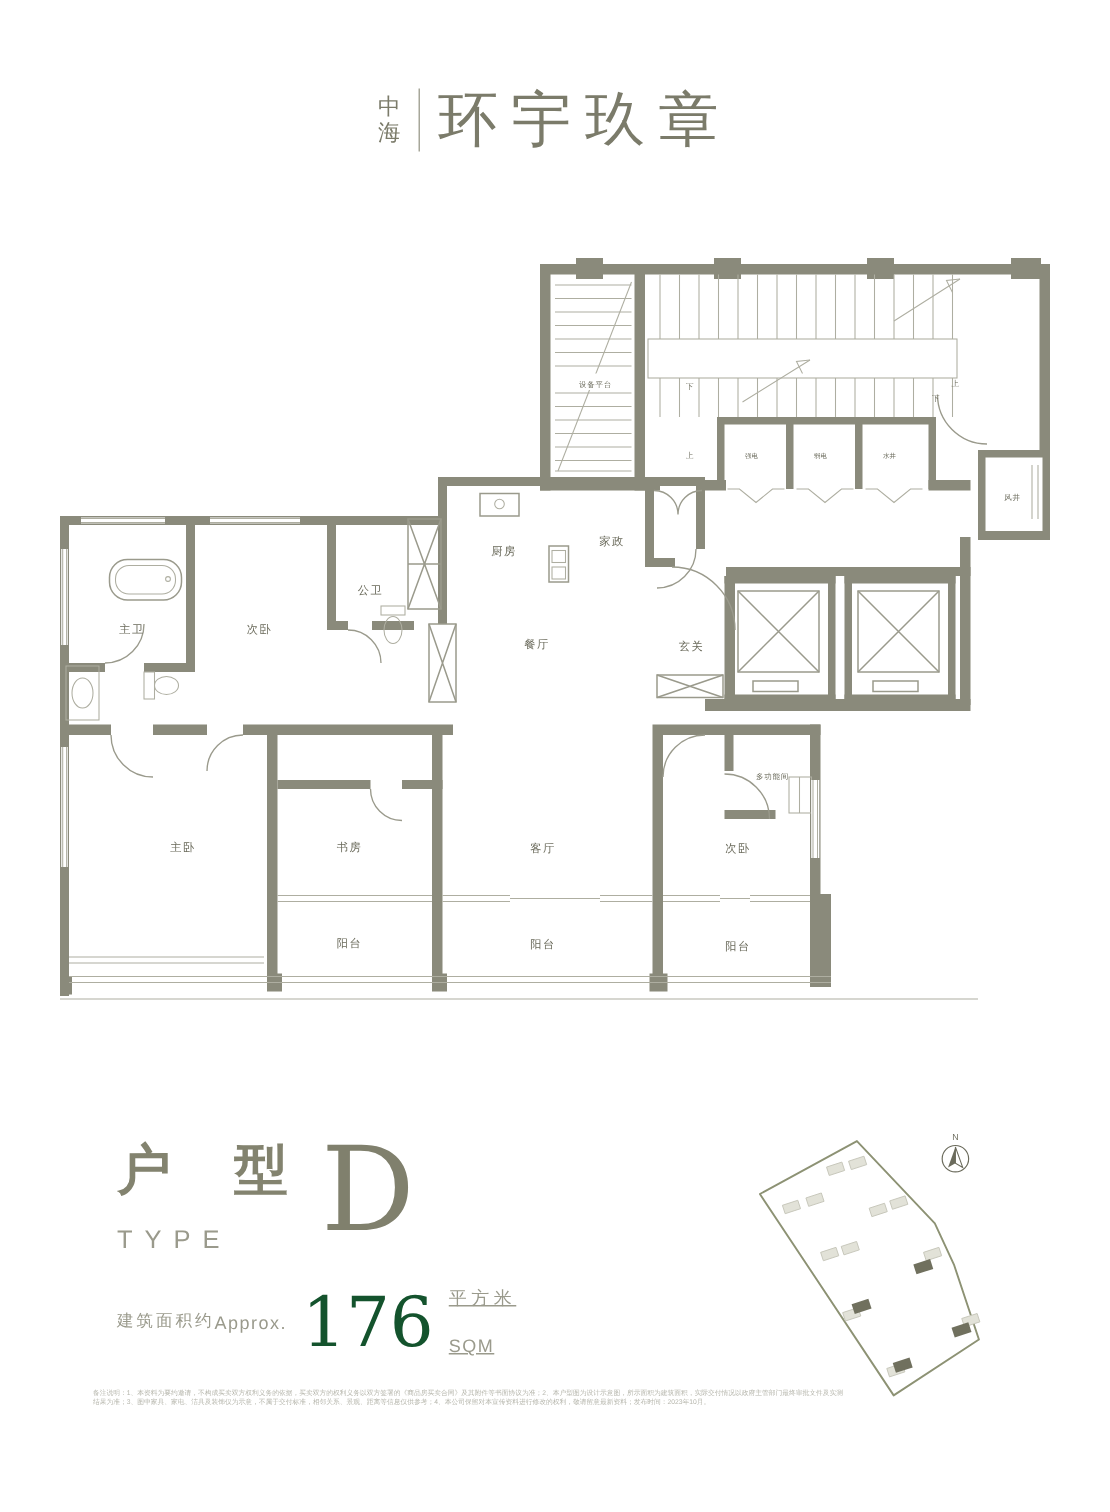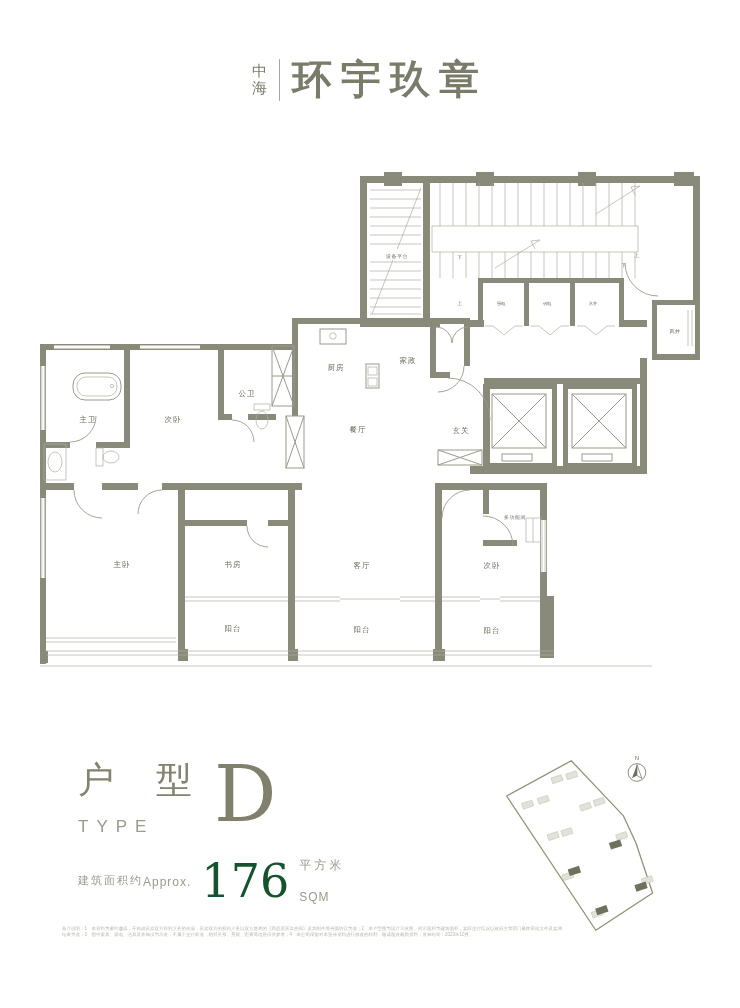--- a/index.html
+++ b/index.html
@@ -4,45 +4,45 @@
 <style>
   html,body{margin:0;padding:0;}
   body{width:740px;height:1008px;background:#ffffff;position:relative;overflow:hidden;
        font-family:"Liberation Sans",sans-serif;}
   
   .logo{position:absolute;top:52px;left:50%;transform:translateX(-50%);
         display:flex;align-items:center;color:#7b7b6a;}
   .logo-stack{display:flex;flex-direction:column;align-items:center;justify-content:center;
               font-family:"DejaVu Serif",serif;font-size:15px;line-height:17px;letter-spacing:0;}
   .logo-divider{width:1px;height:42px;background:#a7a79a;margin:0 12px;}
-  .logo-name{font-family:"DejaVu Serif",serif;font-size:40px;letter-spacing:9px;font-weight:700;}
+  .logo-name{font-family:"DejaVu Serif",serif;font-size:40px;letter-spacing:9px;font-weight:400;}
   
   .plan{position:absolute;left:40px;top:168px;width:660px;height:505px;}
   .plan .w{fill:#8a8a7b;}
   .plan .tl{stroke:#9a9a8c;stroke-width:1;fill:none;}
   .plan .tn{stroke:#aeaea1;stroke-width:.7;fill:none;}
   .plan .arc{stroke:#9a9a8c;stroke-width:.9;fill:none;}
   .plan .wh{fill:#ffffff;}
   .plan text{fill:#6b6b5c;font-family:"Liberation Sans",sans-serif;text-anchor:middle;}
   .plan .lbl{font-size:7.5px;letter-spacing:1px;}
   .plan .sm{font-size:5px;letter-spacing:.5px;}
   .plan .xs{font-size:4.3px;letter-spacing:0;}
   
   .titleblock{position:absolute;left:78px;top:760px;color:#83836f;width:320px;}
   .tb-row1{display:flex;align-items:flex-start;}
-  .tb-cn{font-size:36px;letter-spacing:16px;line-height:40px;color:#83836f;}
+  .tb-cn{font-size:36px;letter-spacing:16px;line-height:40px;color:#83836f;font-weight:bold;}
   .tb-en{font-size:17px;letter-spacing:8px;color:#9a9a8c;margin-top:17px;}
   .tb-letter{font-family:"DejaVu Serif",serif;font-size:78px;line-height:64px;color:#80806d;
              margin-left:6px;margin-top:2px;}
   .tb-area{display:flex;align-items:center;margin-top:20px;}
   .tb-area-labels{display:flex;flex-direction:row;color:#9a9a8c;margin-right:10px;}
   .tb-area-cn{font-size:11px;letter-spacing:2px;}
   .tb-area-en{font-size:12px;letter-spacing:1px;margin-top:2px;text-align:right;}
   .tb-value{font-family:"DejaVu Serif",serif;font-size:46px;color:#14532d;line-height:40px;margin-right:10px;}
-  .tb-units{display:flex;flex-direction:column;color:#9a9a8c;}
+  .tb-units{display:flex;flex-direction:column;color:#9a9a8c;text-decoration:underline;}
   .tb-unit-cn{font-size:12px;letter-spacing:3px;}
   .tb-unit-en{font-size:12px;letter-spacing:1px;margin-top:16px;}
   .tb-note{margin-top:19px;font-size:12.5px;letter-spacing:2.5px;color:#8b8b80;}
   
   .sitemap{position:absolute;left:487px;top:745px;width:196px;height:200px;}
   
   .fineprint{position:absolute;left:62px;top:926px;width:500px;
              font-size:4.5px;line-height:6px;color:#b6b6ac;letter-spacing:0;}
 </style>
 </head>

